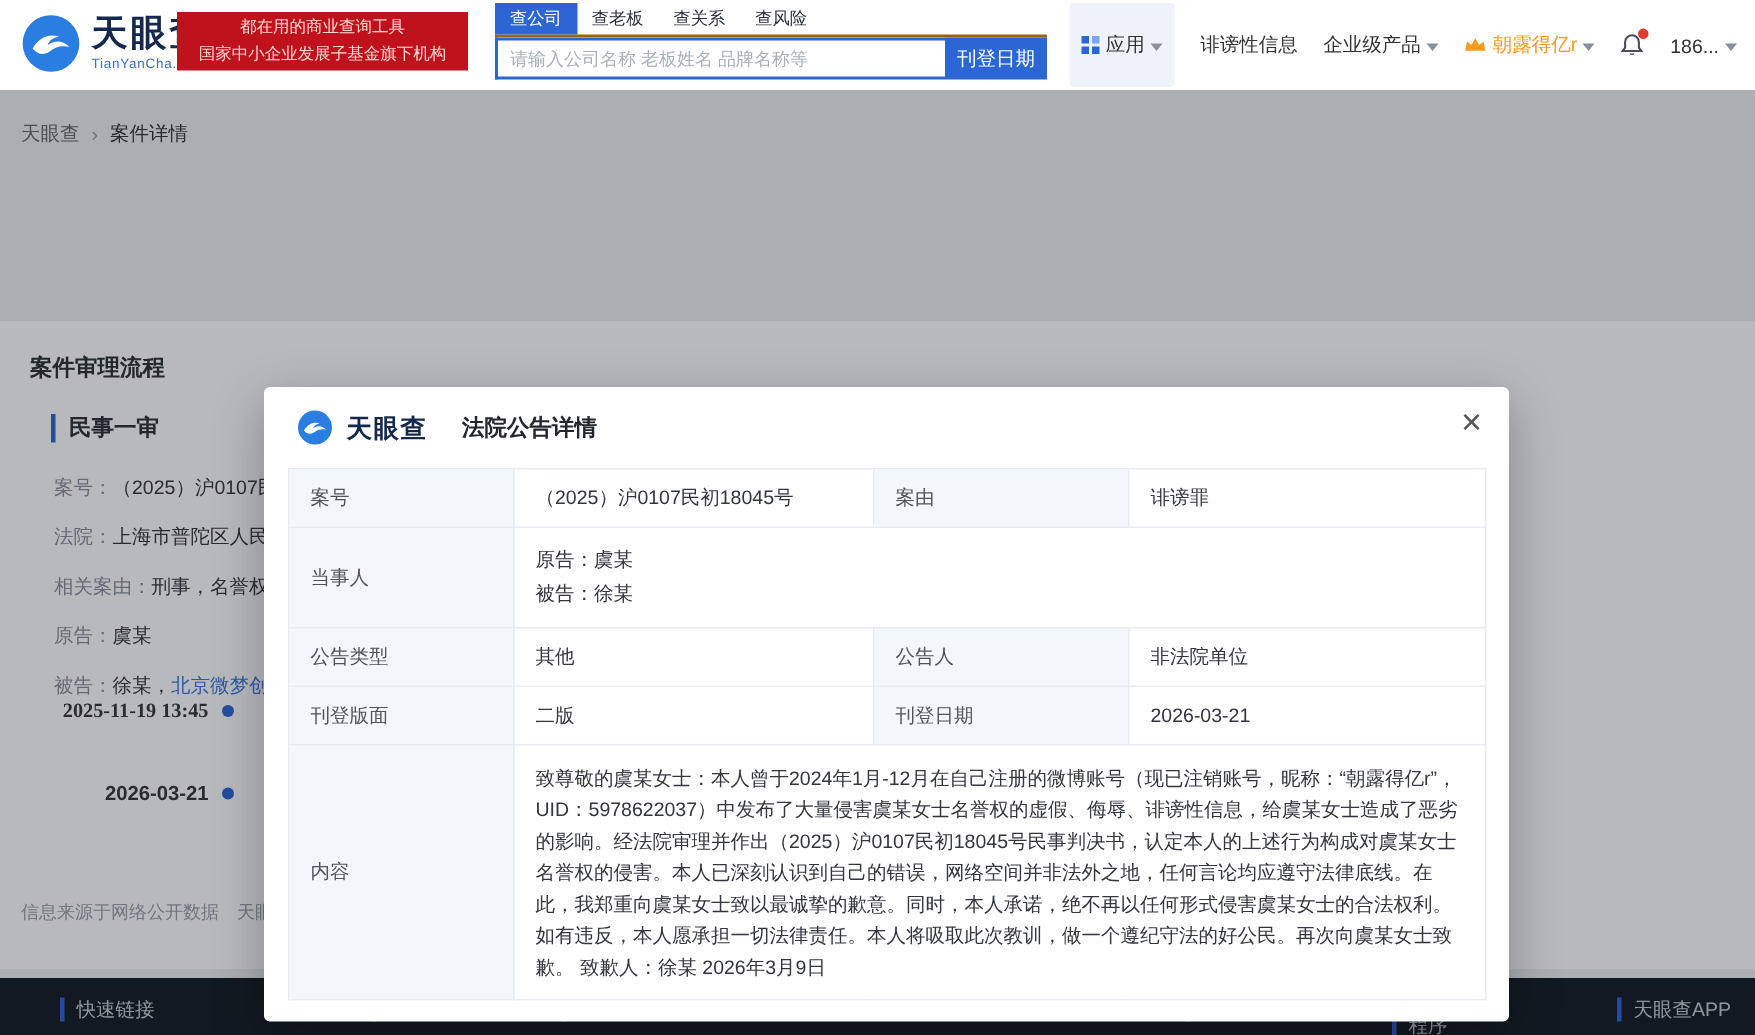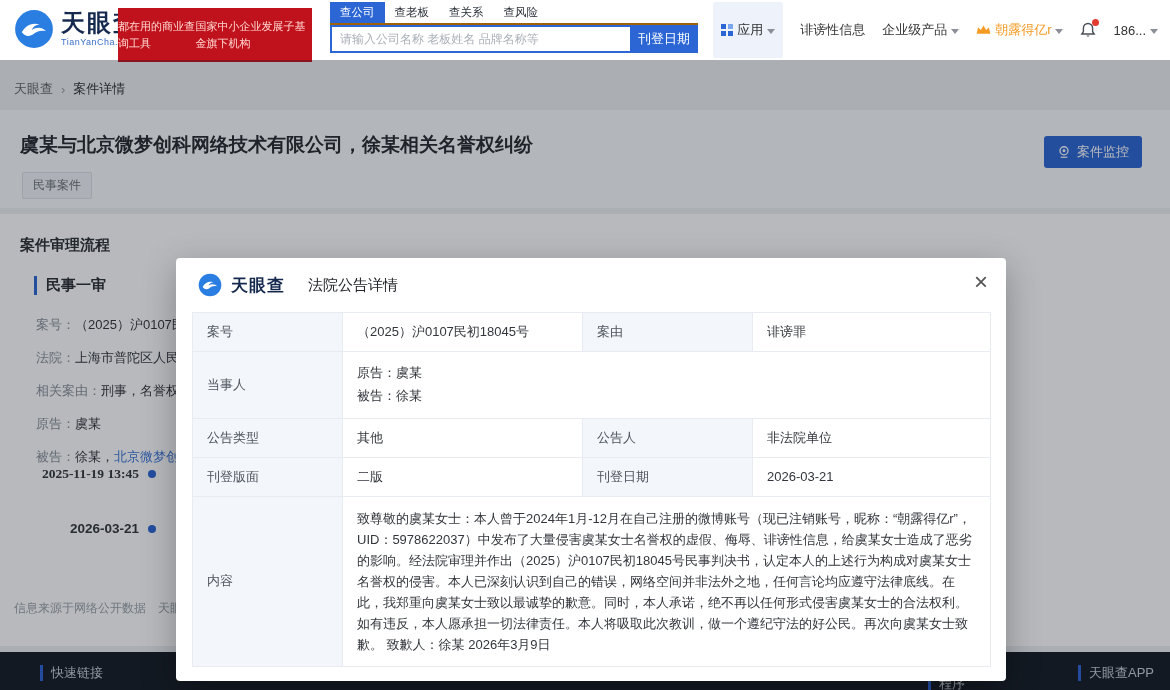--- a/index.html
+++ b/index.html
@@ -6,22 +6,22 @@
   html,body { background:#dfe1e4; }
   body { font-family:"Liberation Sans","DejaVu Sans",sans-serif; }
   #stage { position:relative; width:1170px; height:690px; overflow:hidden; background:#eef0f2; }
 
   
   .header { position:absolute; left:0; top:0; width:1170px; height:60px; background:#ffffff; z-index:2; }
   .logo { position:absolute; left:14px; top:9px; display:flex; align-items:center; gap:7px; }
   .logo-mark { width:40px; height:40px; }
   .logo-cn { font-size:24px; font-weight:bold; color:#15294e; letter-spacing:2px; line-height:1; }
   .logo-domain { font-size:9px; color:#3a70c8; letter-spacing:.5px; margin-top:2px; }
-  .banner { position:absolute; left:118px; top:8px; width:194px; height:54px; background:#c0121c; color:#ffd8d1;
-            font-size:11px; line-height:1.55; display:flex; flex-direction:row; justify-content:center; align-items:center; }
+  .banner { position:absolute; left:118px; top:8px; width:194px; height:39px; background:#c0121c; color:#ffd8d1;
+            font-size:11px; line-height:1.55; display:flex; flex-direction:column; justify-content:center; align-items:center; }
   .search { position:absolute; left:330px; top:2px; width:368px; }
   .search-tabs { display:flex; border-bottom:2px solid #a16207; }
   .search-tab { font-size:11.5px; color:#2a2f38; padding:3px 10px; cursor:pointer; }
   .search-tab.active { background:#2c66d4; color:#fff; }
   .search-row { display:flex; }
   .search-input { width:300px; height:28px; border:2px solid #2c66d4; border-right:none; padding:0 8px; font-size:12px; color:#c2410c; outline:none; }
   .search-input::placeholder { color:#aab0b8; }
   .search-btn { width:68px; height:28px; background:#2c66d4; color:#fff; border:none; font-size:13px; cursor:pointer; }
   .hnav { position:absolute; right:12px; top:16px; display:flex; align-items:center; gap:17px; height:28px; }
   .hnav-item { display:flex; align-items:center; gap:4px; font-size:13px; color:#333; cursor:pointer; white-space:nowrap; }
@@ -66,21 +66,21 @@
   .f-item { position:absolute; top:13px; border-left:3px solid #2e62d6; padding-left:8px; font-size:13px; color:#c9cdd5; line-height:1.25; cursor:pointer; }
   .f-1{left:40px;} .f-2{left:248px;} .f-3{left:374px;} .f-4{left:790px;} .f-5{left:928px; width:72px; top:8px;} .f-6{left:1078px;}
 
   
   .backdrop { position:absolute; left:0; top:60px; width:1170px; height:630px; background:rgba(18,23,32,0.30); z-index:5; }
   .modal { position:absolute; left:176px; top:258px; width:830px; background:#ffffff; border-radius:4px; z-index:10;
            box-shadow:0 10px 34px rgba(0,0,0,0.28); padding-bottom:14px; }
   .modal-header { position:relative; height:54px; display:flex; align-items:center; padding:0 22px; gap:9px; }
   .modal-logo { width:24px; height:24px; }
   .modal-brand { font-size:17px; font-weight:bold; color:#15294e; letter-spacing:1px; }
-  .modal-title { font-size:15px; font-weight:normal; color:#23262b; margin-left:14px; }
+  .modal-title { font-size:15px; font-weight:bold; color:#23262b; margin-left:14px; }
   .modal-close { position:absolute; right:18px; top:12px; font-size:24px; color:#555; line-height:1; cursor:pointer; font-weight:300; }
   .m-table { margin:0 16px; border-collapse:collapse; width:798px; table-layout:fixed; }
   .m-table th, .m-table td { border:1px solid #e8ecf2; font-size:13px; font-weight:normal; text-align:left; vertical-align:middle; padding:10px 14px; }
   .m-table th { background:#f3f7fc; color:#4e545c; }
   .m-table td { color:#33363c; }
   .col-l1{width:150px;} .col-v1{width:240px;} .col-l2{width:170px;} .col-v2{width:238px;}
   .party-cell div { line-height:1.75; }
   .content-cell { line-height:1.62; font-size:12.8px; color:#3a3f47; padding:11px 14px !important; }
 </style>
 </head>
@@ -151,32 +151,20 @@
       </span>
     </div>
   </div>
 
   <div class="breadcrumb">
     <span>天眼查</span>
     <span class="sep">›</span>
     <span class="cur">案件详情</span>
   </div>
 
-  <div class="title-panel">
-    <div class="case-title">虞某与北京微梦创科网络技术有限公司，徐某相关名誉权纠纷</div>
-    <span class="case-tag">民事案件</span>
-    <button class="monitor-btn">
-      <svg width="14" height="14" viewBox="0 0 16 16">
-        <circle cx="8" cy="6.6" r="4.6" fill="none" stroke="#ffffff" stroke-width="1.5"></circle>
-        <circle cx="8" cy="6.6" r="1.7" fill="#ffffff"></circle>
-        <path d="M4.2 14h7.6" stroke="#ffffff" stroke-width="1.4"></path>
-      </svg>
-      <span>案件监控</span>
-    </button>
-  </div>
 
   <div class="content-panel">
     <div class="section-title">案件审理流程</div>
     <div class="stage">民事一审</div>
     <div class="kv-list">
       <div class="kv">
         <span class="kv-label">案号：</span><span class="kv-value">（2025）沪0107民初18045号</span>
       </div>
       <div class="kv">
         <span class="kv-label">法院：</span><span class="kv-value">上海市普陀区人民法院</span>

